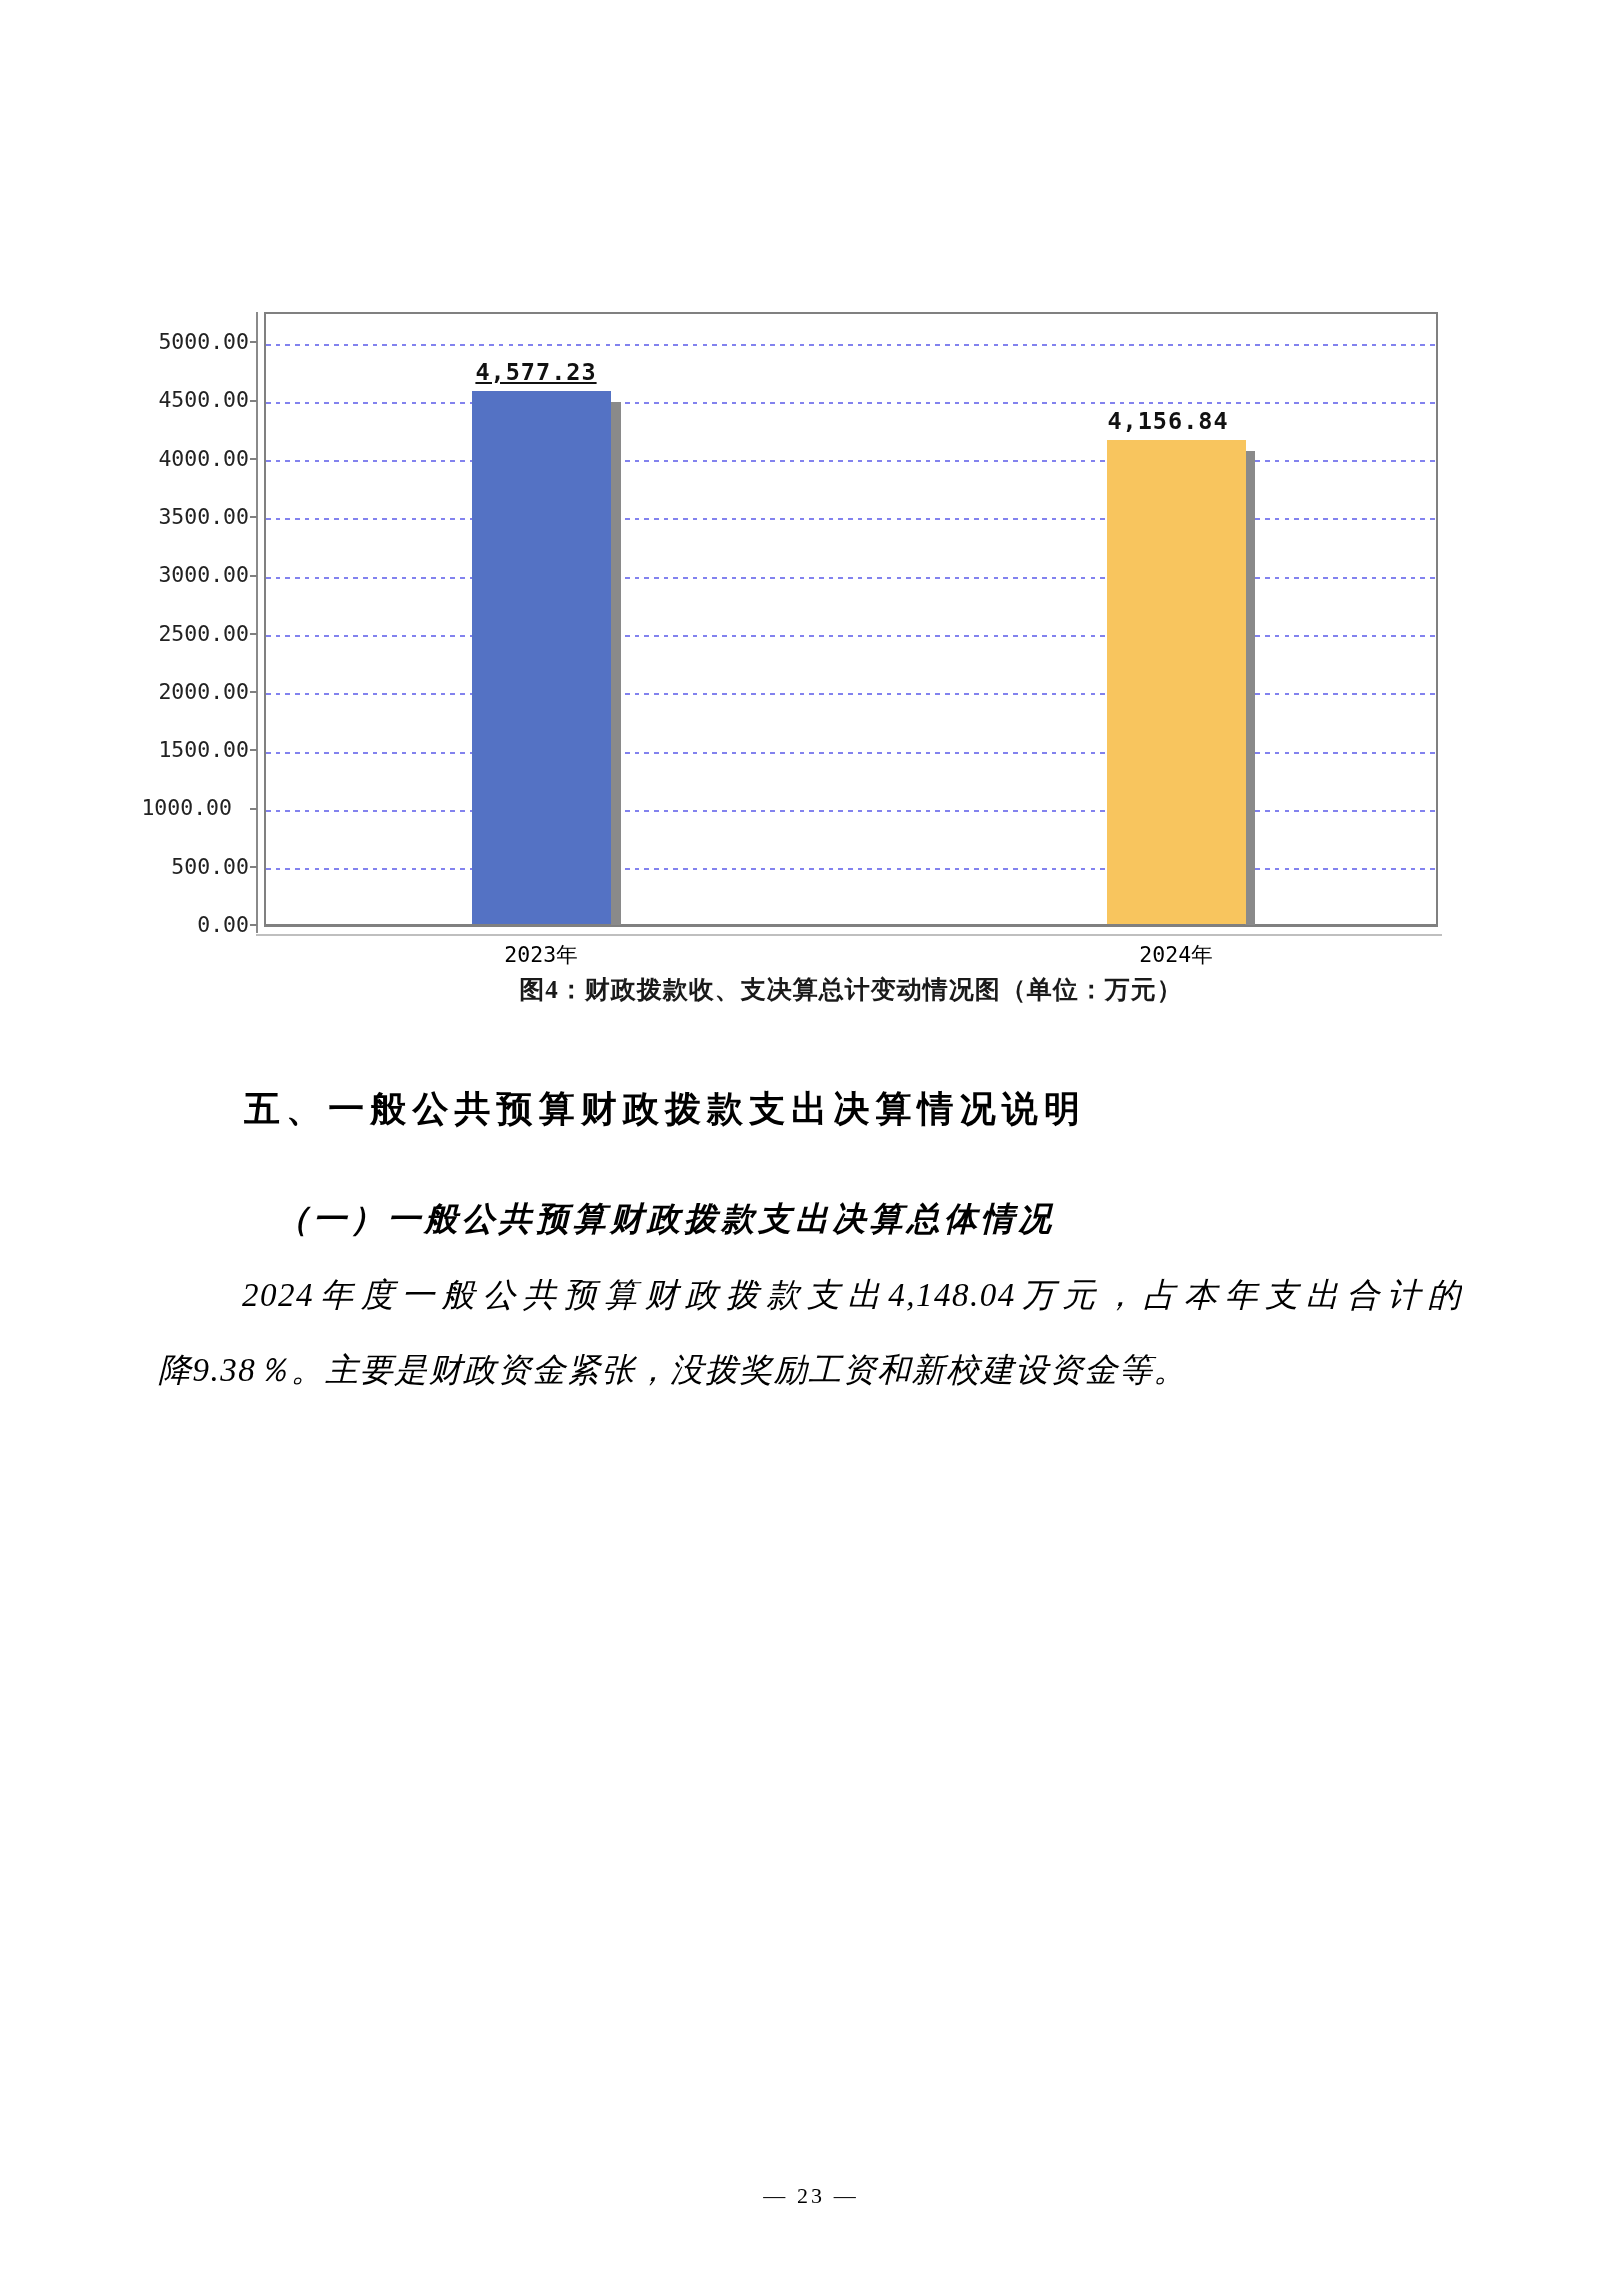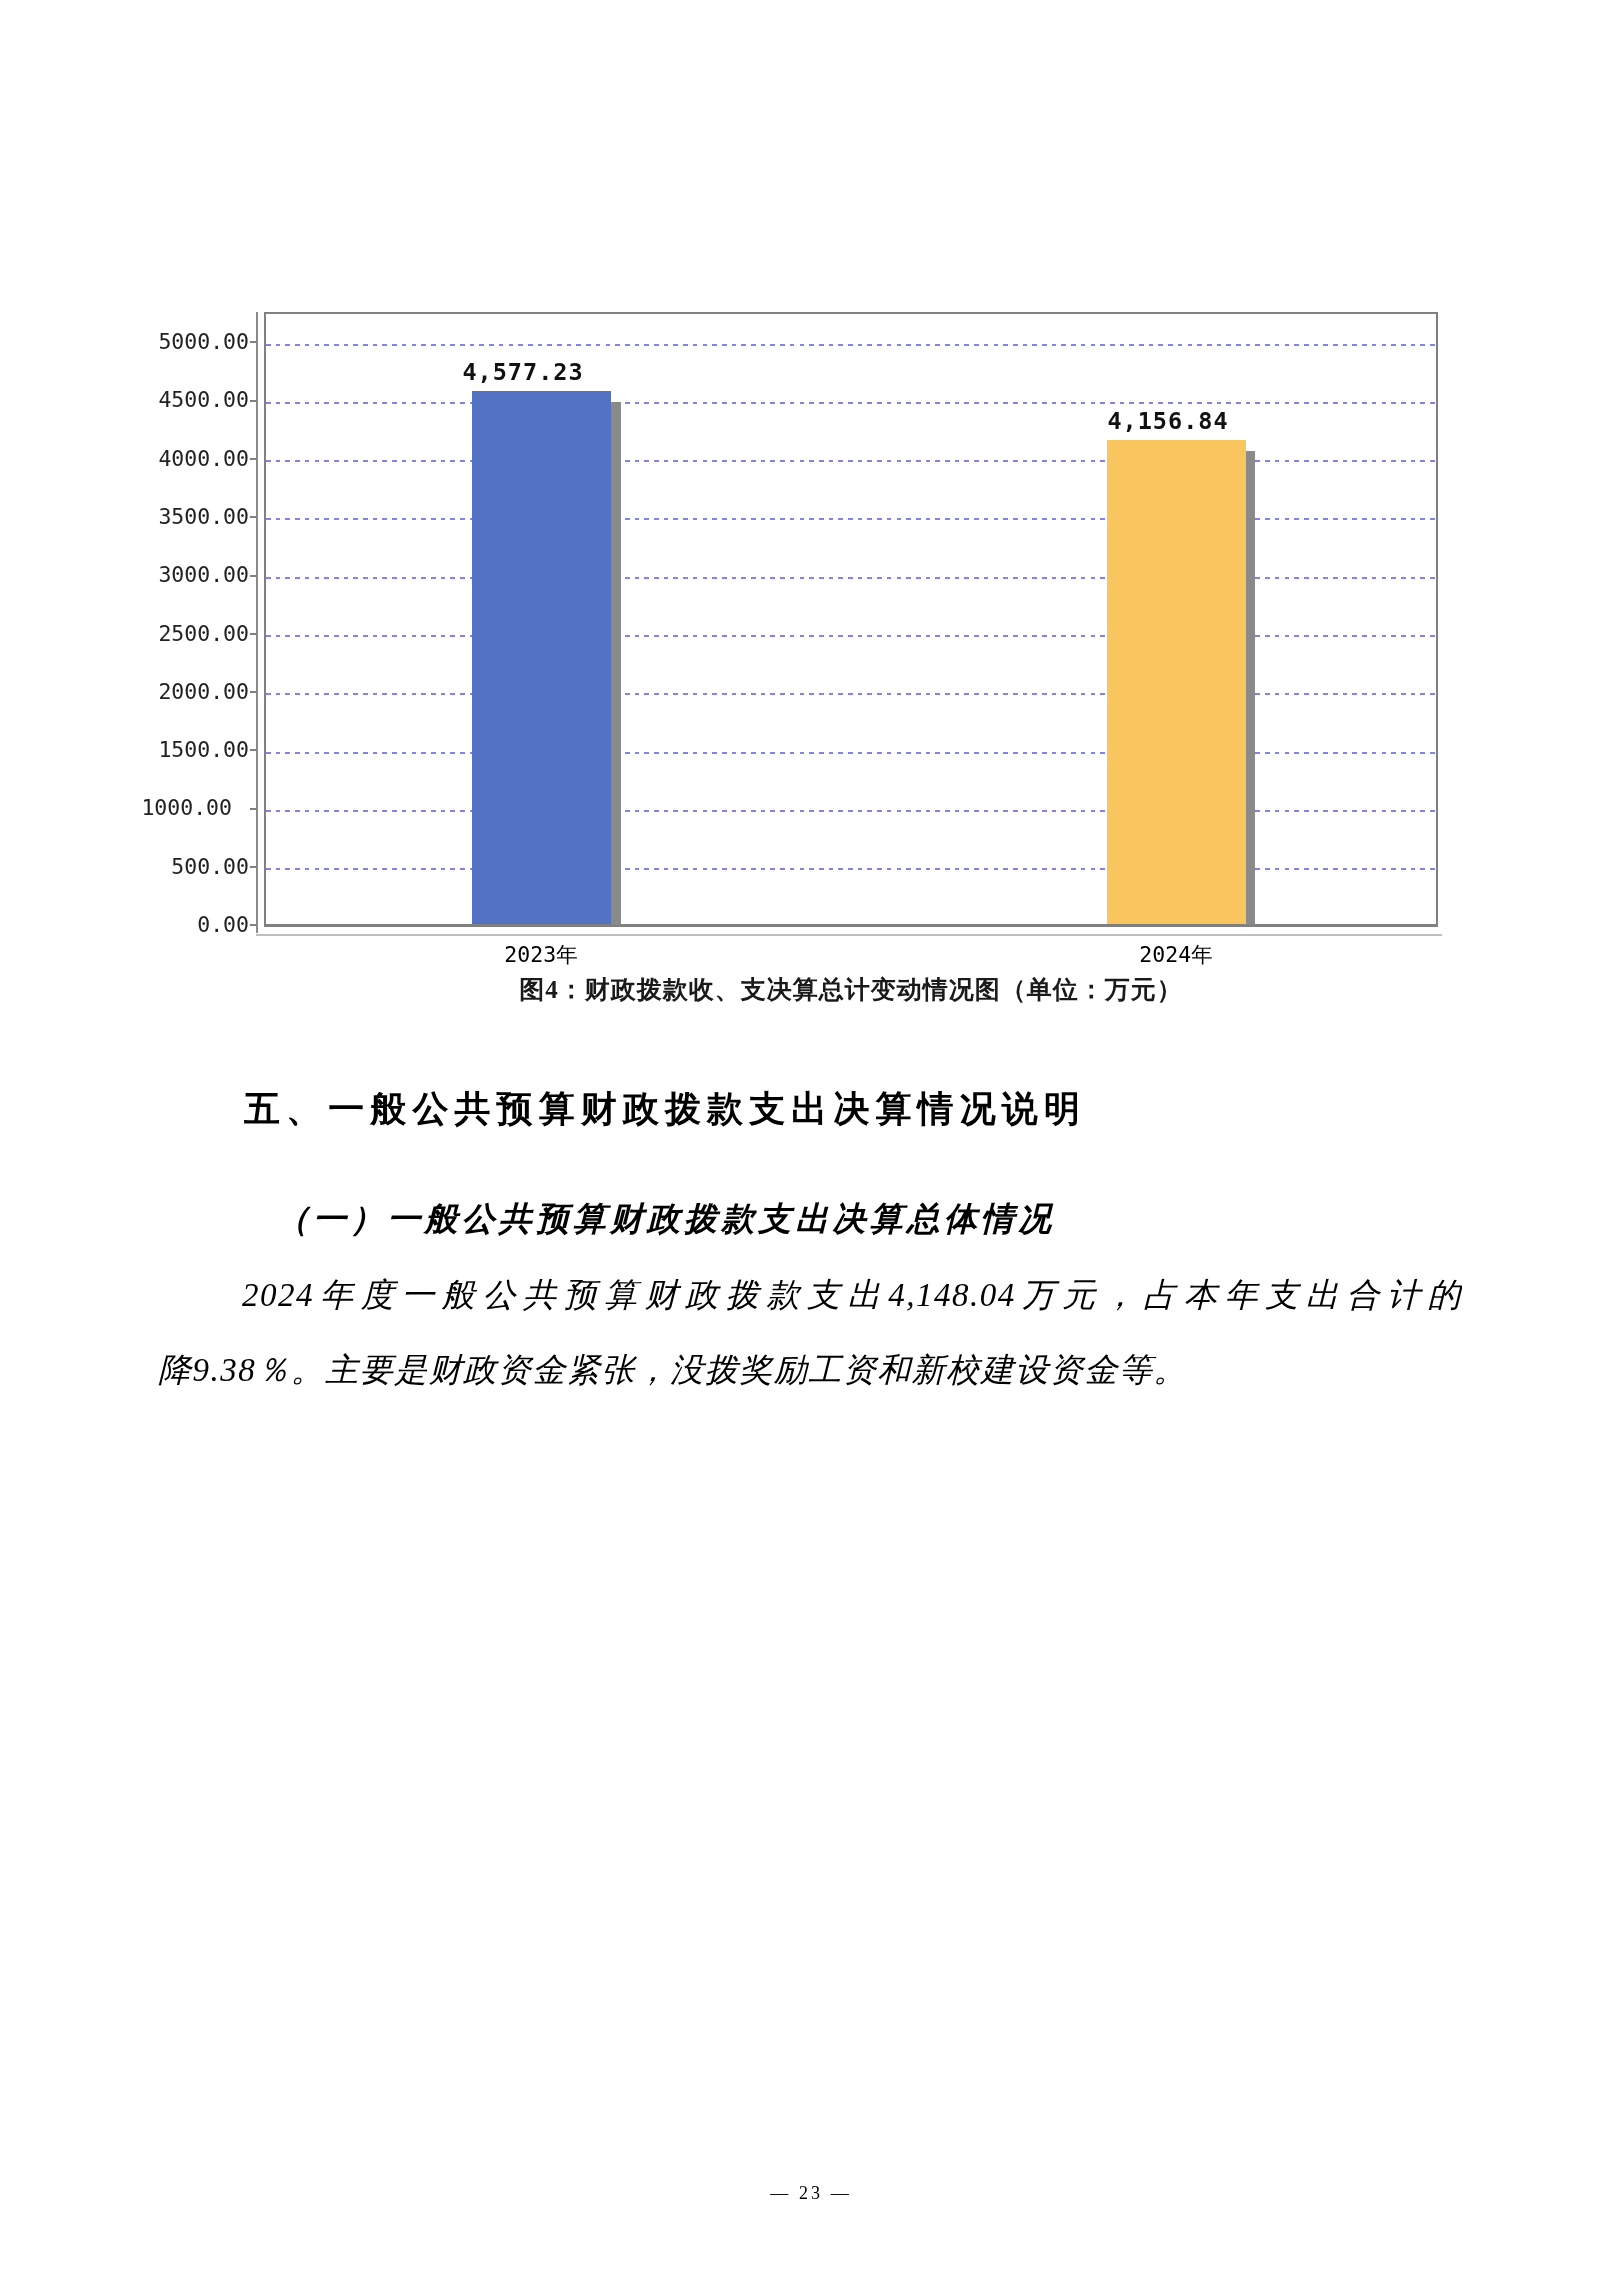--- a/index.html
+++ b/index.html
@@ -58,21 +58,21 @@
     font-family:"Liberation Serif", serif; font-weight:bold; font-style:italic;
     font-size:33px; letter-spacing:4.1px; color:#000; white-space:nowrap;text-align:right;
   }
   #paragraph { position:absolute; left:158px; top:1258px; width:1304px;
     font-family:"Liberation Serif", serif; font-style:italic; font-size:33px; color:#000; }
   .bline { height:75px; line-height:75px; letter-spacing:1.5px; white-space:nowrap; }
   .bline.justified { text-align:justify; text-align-last:justify; white-space:normal; height:75px; overflow:hidden; }
   .bline.indent { padding-left:84px; }
   #page-number {
     position:absolute; left:0; top:2183px; width:100%; text-align:center;
-    font-family:"Liberation Serif", serif; font-size:18px; color:#000; letter-spacing:3.1px;
+    font-family:"Liberation Serif", serif; font-size:22px; color:#000; letter-spacing:3.1px;
   }
 </style>
 </head>
 <body>
 
 <div id="page">
 
   <section>
     <div id="plot">
         <div class="gridline" style="top: 554px; background: repeating-linear-gradient(to right, rgb(130, 130, 238) 0px, rgb(130, 130, 238) 4.6px, transparent 4.6px, transparent 9.7px);"></div>
@@ -119,18 +119,18 @@
     <div class="ytick-label" style="left: 137px; top: 563px;">3000.00</div>
     <div class="ytick-mark" style="left: 250px; top: 575px;"></div>
     <div class="ytick-label" style="left: 137px; top: 505px;">3500.00</div>
     <div class="ytick-mark" style="left: 250px; top: 516px;"></div>
     <div class="ytick-label" style="left: 137px; top: 447px;">4000.00</div>
     <div class="ytick-mark" style="left: 250px; top: 458px;"></div>
     <div class="ytick-label" style="left: 137px; top: 388px;">4500.00</div>
     <div class="ytick-mark" style="left: 250px; top: 400px;"></div>
     <div class="ytick-label" style="left: 137px; top: 330px;">5000.00</div>
     <div class="ytick-mark" style="left: 250px; top: 341px;"></div>
-    <div class="bar-value-label" style="left: 523px; top: 358px;">4,577.23</div>
+    <div class="bar-value-label" style="left: 536px; top: 358px; text-decoration: underline;">4,577.23</div>
     <div class="xtick-label" style="left: 541px;">2023年</div>
     <div class="bar-value-label" style="left: 1168px; top: 407px;">4,156.84</div>
     <div class="xtick-label" style="left: 1176px;">2024年</div>
   </div>
 
 
 </body></html>

